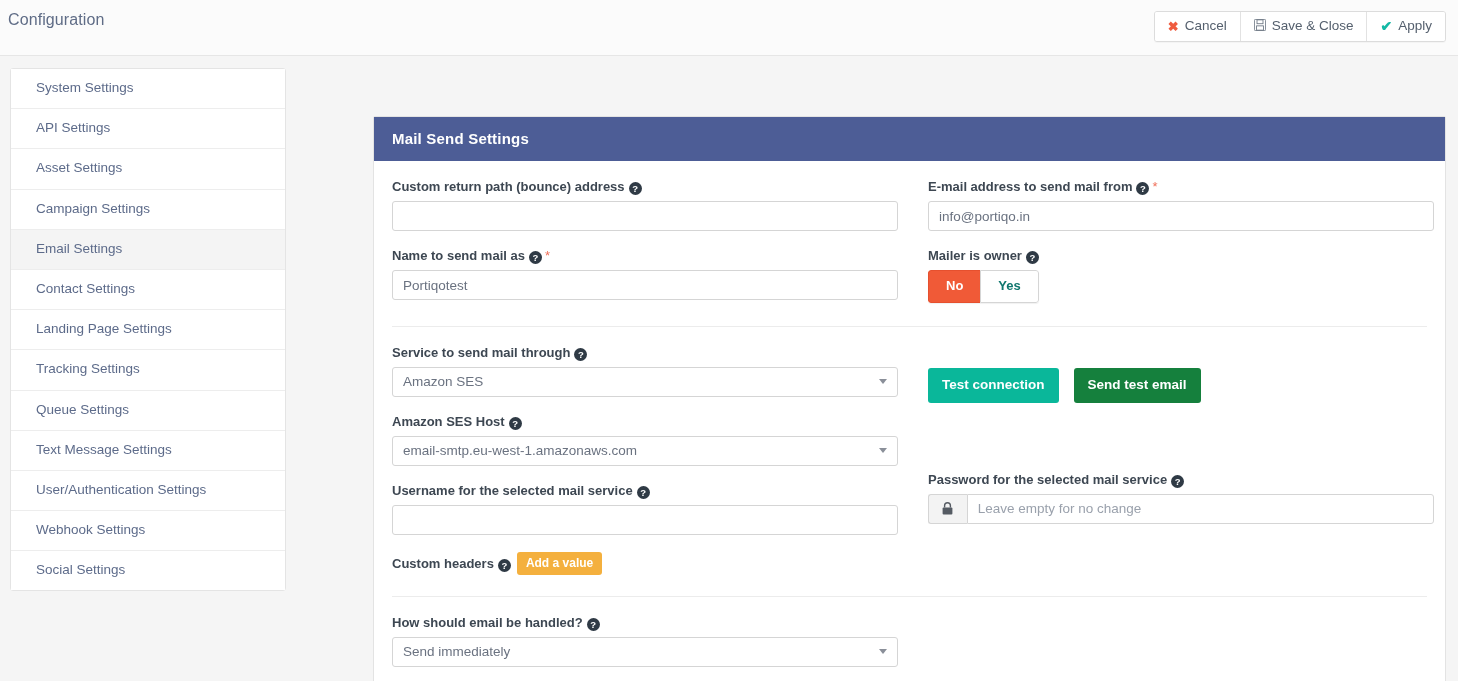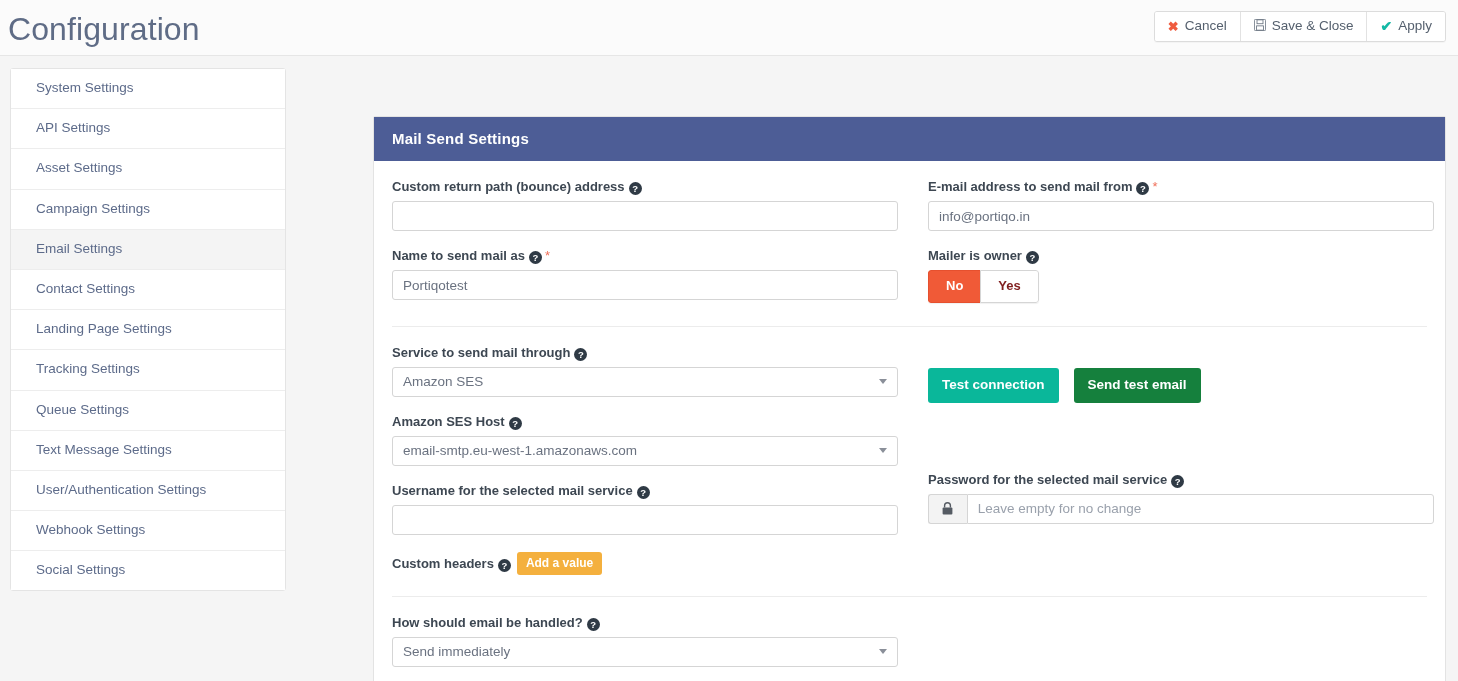--- a/index.html
+++ b/index.html
@@ -17,21 +17,21 @@
   
   .topbar {
     position: relative;
     height: 56px;
     background: #fbfbfb;
     border-bottom: 1px solid #e6e6e6;
   }
   .page-title {
     position: absolute;
     left: 8px; top: 11px;
-    font-size: 32px;
+    font-size: 16px;
     font-weight: 400;
     color: #5f6c86;
     letter-spacing: 0.1px;
   }
   .btn-group {
     position: absolute;
     right: 12px; top: 11px;
     display: flex;
     background: #fff;
     border: 1px solid #dcdcdc;
@@ -201,21 +201,21 @@
     overflow: hidden;
     box-shadow: 0 1px 1px rgba(0,0,0,0.06);
   }
   .toggle button {
     font-family: "Liberation Sans", sans-serif;
     font-size: 13px;
     font-weight: bold;
     padding: 7px 17px 8px 17px;
     border: 1px solid #d5d5d5;
     background: #fff;
-    color: #7f1d1d;
+    color: #0f766e;
     cursor: pointer;
     line-height: 1.2;
   }
   .toggle button.on {
     background: #f05a37;
     border-color: #e6502e;
     color: #fff;
   }
   .toggle button:first-child { border-radius: 3px 0 0 3px; border-right: none; }
   .toggle button:last-child  { border-radius: 0 3px 3px 0; }

